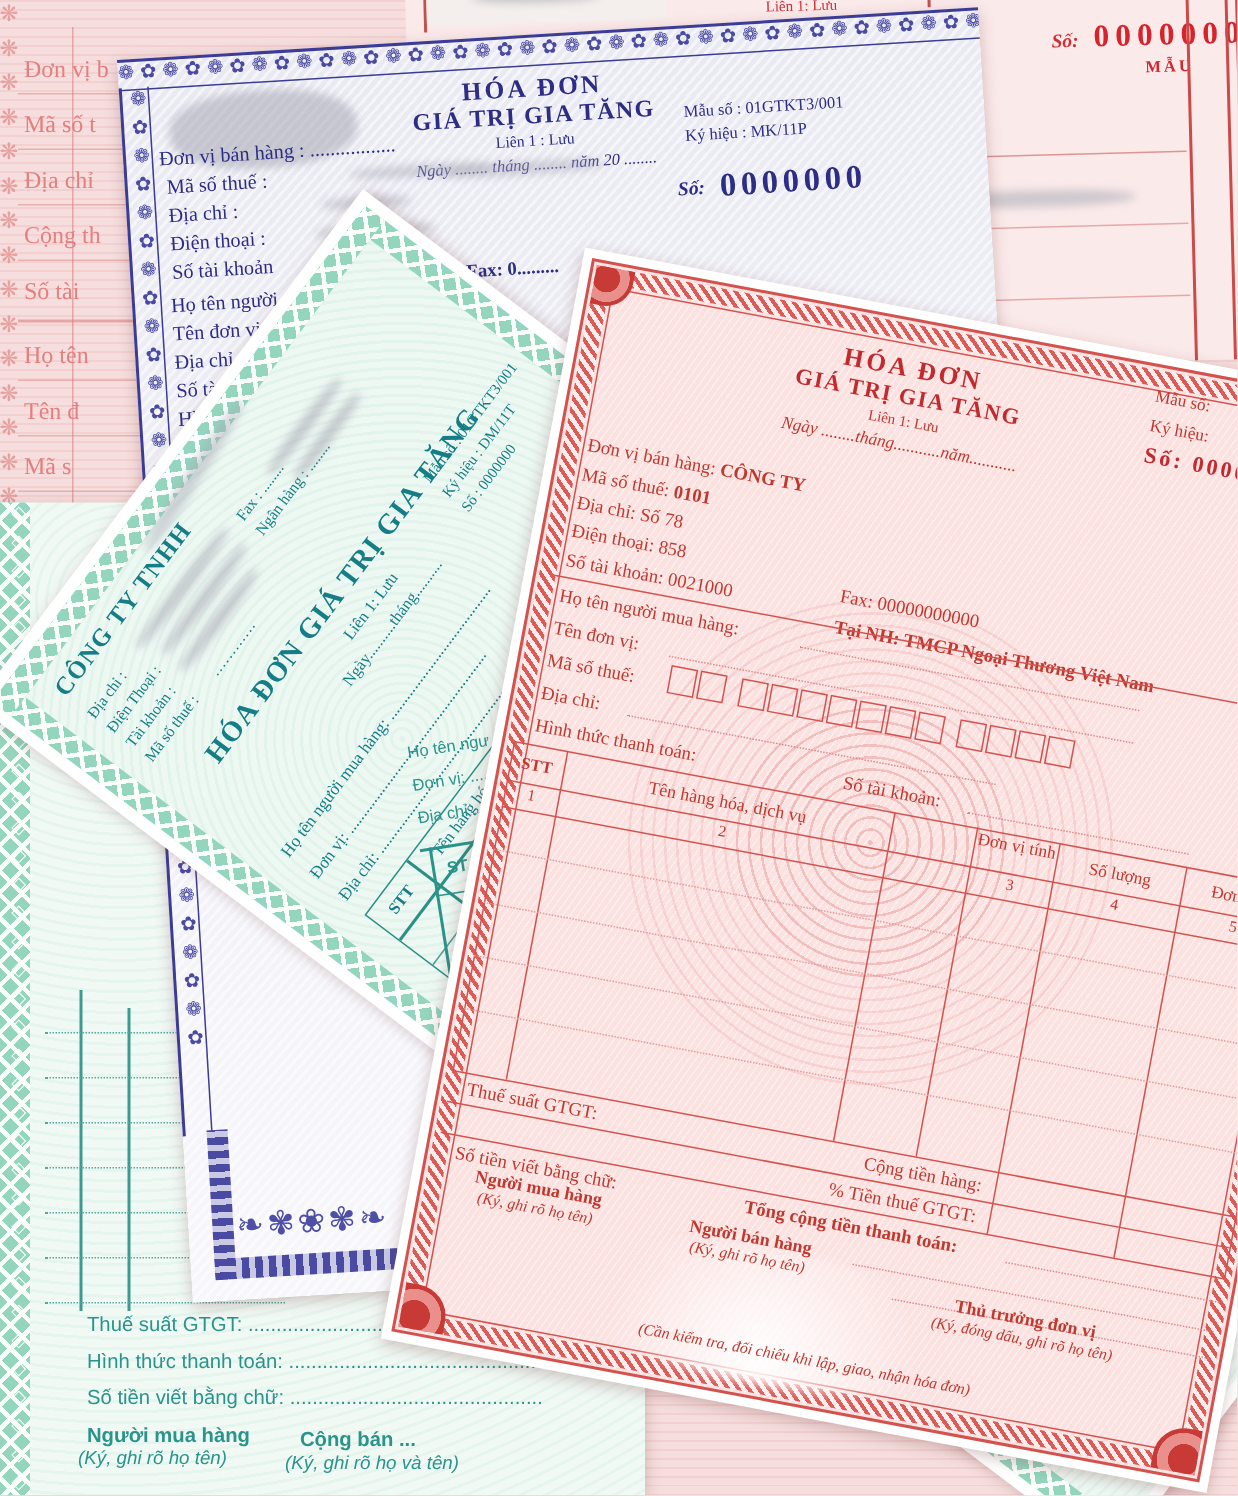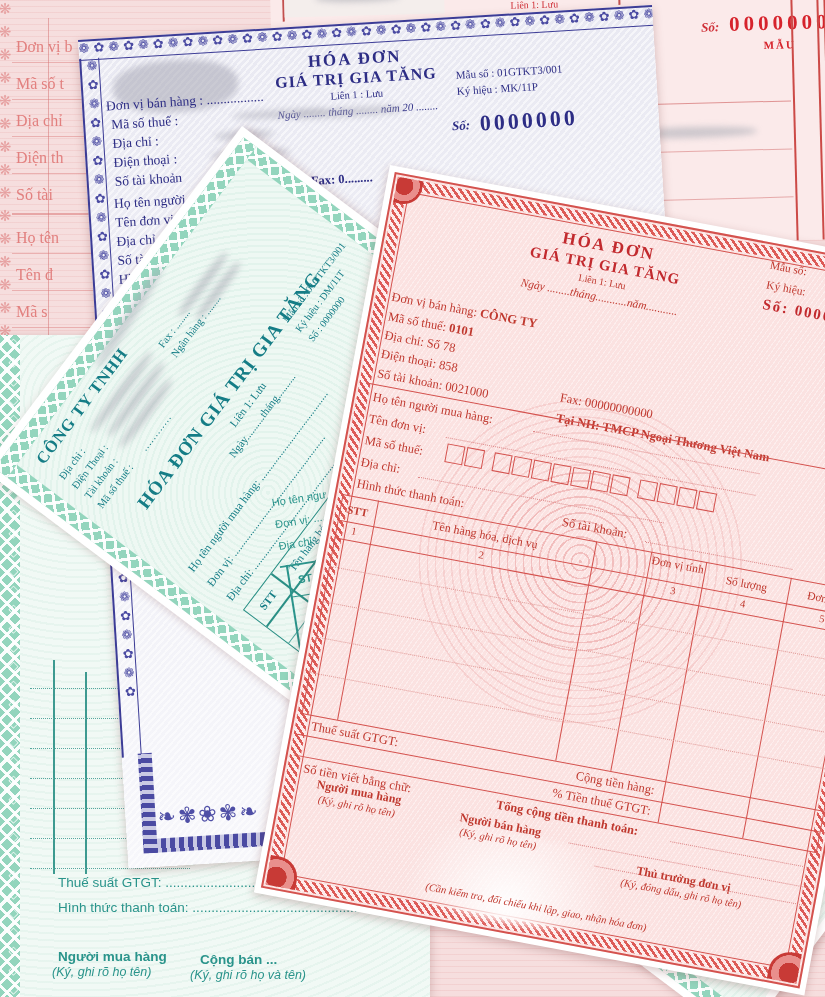--- a/index.html
+++ b/index.html
@@ -48,21 +48,21 @@
     <i class="s" style="left:12px;top:99px;width:330px;height:1px;background:rgba(219,120,120,.45)"></i>
     <i class="s" style="left:12px;top:136px;width:330px;height:1px;background:rgba(219,120,120,.45)"></i>
     <i class="s" style="left:12px;top:173px;width:330px;height:1px;background:rgba(219,120,120,.45)"></i>
     <i class="s" style="left:12px;top:213px;width:330px;height:2px;background:rgba(219,120,120,.55)"></i>
     <i class="s" style="left:12px;top:253px;width:330px;height:1px;background:rgba(219,120,120,.45)"></i>
     <i class="s" style="left:12px;top:290px;width:330px;height:1px;background:rgba(219,120,120,.45)"></i>
     <i class="s" style="left:12px;top:327px;width:330px;height:1px;background:rgba(219,120,120,.45)"></i>
     <span class="t" style="left:16px;top:38px;font-size:16px;color:#e2807f">Đơn vị b</span>
     <span class="t" style="left:16px;top:75px;font-size:16px;color:#e2807f">Mã số t</span>
     <span class="t" style="left:16px;top:112px;font-size:16px;color:#e2807f">Địa chỉ</span>
-    <span class="t" style="left:16px;top:149px;font-size:16px;color:#e2807f">Điện th</span>
+    <span class="t" style="left:16px;top:149px;font-size:16px;color:#e2807f">Cộng th</span>
     <span class="t" style="left:16px;top:186px;font-size:16px;color:#e2807f">Số tài</span>
     <span class="t" style="left:16px;top:229px;font-size:16px;color:#e2807f">Họ tên</span>
     <span class="t" style="left:16px;top:266px;font-size:16px;color:#e2807f">Tên đ</span>
     <span class="t" style="left:16px;top:303px;font-size:16px;color:#e2807f">Mã s</span>
     <span class="t" style="left:16px;top:340px;font-size:16px;color:#e2807f">Địa</span>
   </div>
 
   <div id="frag" class="s" style="left:270px;top:-8px;width:562px;height:262px;transform:rotate(-1.5deg);transform-origin:0 0;z-index:2">
     <i class="s" style="left:12px;top:0;width:2px;height:30px;background:#c2504e"></i>
     <i class="s" style="left:14px;top:0;width:160px;height:26px;background:#f4eeec"></i>
@@ -92,20 +92,21 @@
       <i class="dt" style="left:0;top:28px;width:160px;border-color:#57a89f"></i>
       <i class="dt" style="left:0;top:58px;width:160px;border-color:#57a89f"></i>
       <i class="dt" style="left:0;top:88px;width:160px;border-color:#57a89f"></i>
       <i class="dt" style="left:0;top:118px;width:160px;border-color:#57a89f"></i>
       <i class="dt" style="left:0;top:148px;width:160px;border-color:#57a89f"></i>
       <i class="dt" style="left:0;top:178px;width:160px;border-color:#57a89f"></i>
       <i class="dt" style="left:0;top:208px;width:160px;border-color:#57a89f"></i>
     </div>
     <span class="t" style="left:64px;top:540px;font-size:13.5px">Thuế suất GTGT: ....................................................</span>
     <span class="t" style="left:64px;top:565px;font-size:13.5px">Hình thức thanh toán: ..............................................</span>
+    <span class="t" style="left:64px;top:589px;font-size:13.5px">Số tiền viết bằng chữ: .............................................</span>
     <span class="t b" style="left:64px;top:614px;font-size:13.5px">Người mua hàng</span>
     <span class="t i" style="left:58px;top:630px;font-size:12.5px">(Ký, ghi rõ họ tên)</span>
     <span class="t b" style="left:206px;top:617px;font-size:13.5px">Cộng bán ...</span>
     <span class="t i" style="left:196px;top:633px;font-size:12.5px">(Ký, ghi rõ họ và tên)</span>
   </div>
 
   <div id="blue" class="sheet" style="left:78px;top:40px;width:575px;height:830px;transform:rotate(-3.5deg);transform-origin:0 0;z-index:4">
     <span class="t" style="left:0;top:0;width:575px;font-size:13px;letter-spacing:4px;color:#4a4aa2;border-top:2px solid #3c3c96;border-bottom:1px solid #3c3c96;overflow:hidden;height:18px">❁✿❁✿❁✿❁✿❁✿❁✿❁✿❁✿❁✿❁✿❁✿❁✿❁✿❁✿❁✿❁✿❁✿❁✿❁✿❁✿</span>
     <span class="s vtx" style="left:0;top:19px;width:17px;height:700px;font-size:13px;letter-spacing:4px;color:#4a4aa2;border-left:2px solid #3c3c96;border-right:1px solid #3c3c96;overflow:hidden">❁✿❁✿❁✿❁✿❁✿❁✿❁✿❁✿❁✿❁✿❁✿❁✿❁✿❁✿❁✿❁✿❁✿</span>
     <i class="sm" style="left:32px;top:26px;width:125px;height:52px;background:#a7a7b5;opacity:.55"></i>

